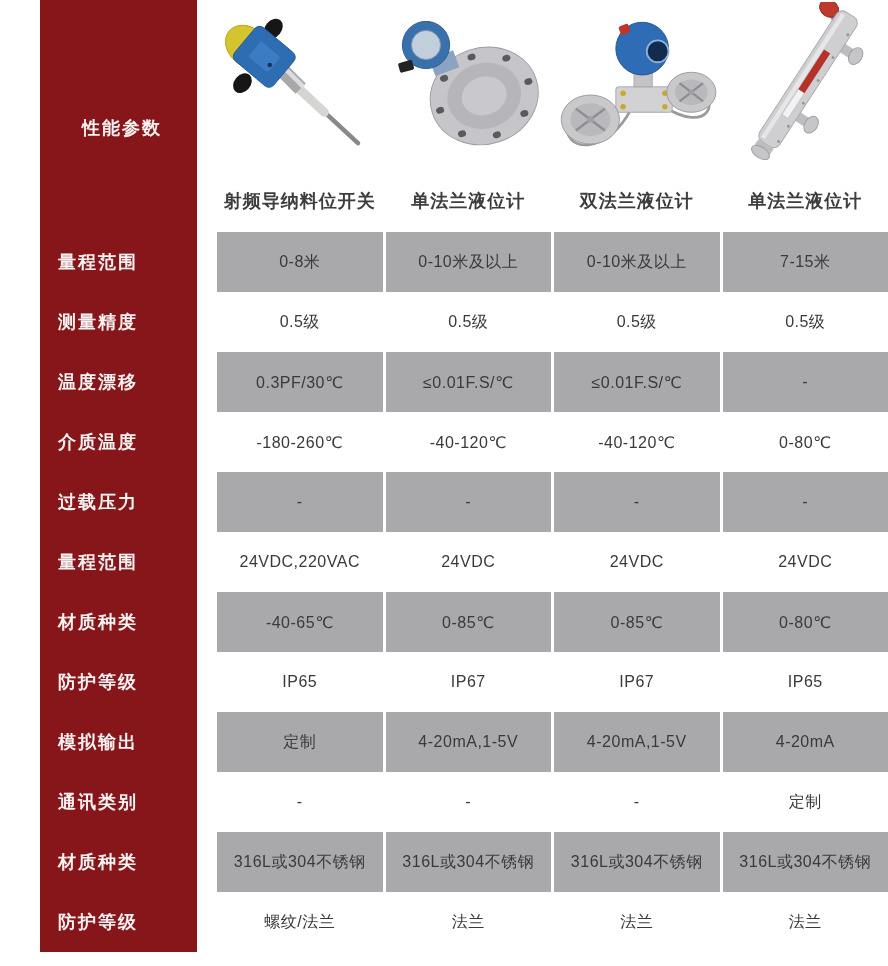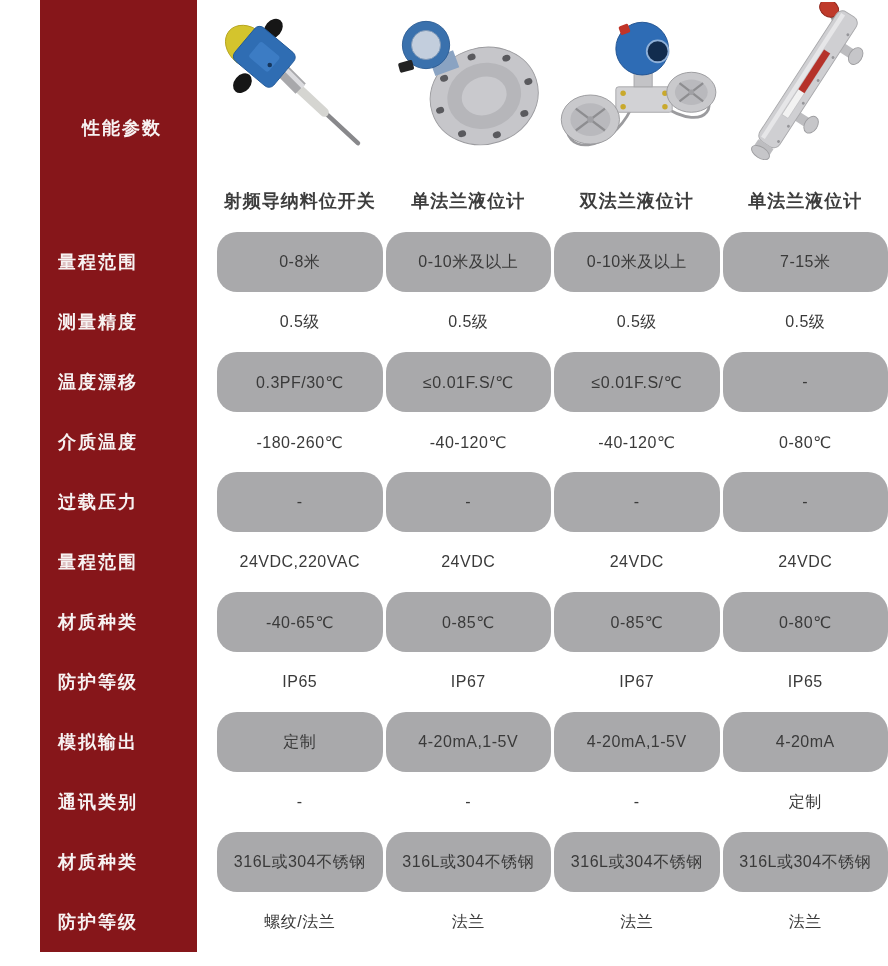--- a/index.html
+++ b/index.html
@@ -61,21 +61,20 @@
   .name-cell{
     display:flex;align-items:center;justify-content:center;
     font-size:18px;font-weight:bold;color:#3d3d3d;
     letter-spacing:1px;
   }
   .data-row{height:60px;}
   .cell{
     display:flex;align-items:center;justify-content:center;
     font-size:16px;color:#3a3a3a;
     letter-spacing:0.5px;
-    border-radius:20px;
   }
   .data-row.gray .cell{background:#a9a9ab;}
   .data-row.white .cell{background:#ffffff;}
 </style>
 </head>
 <body>
 
 <div class="page">
 
   <aside class="sidebar">

